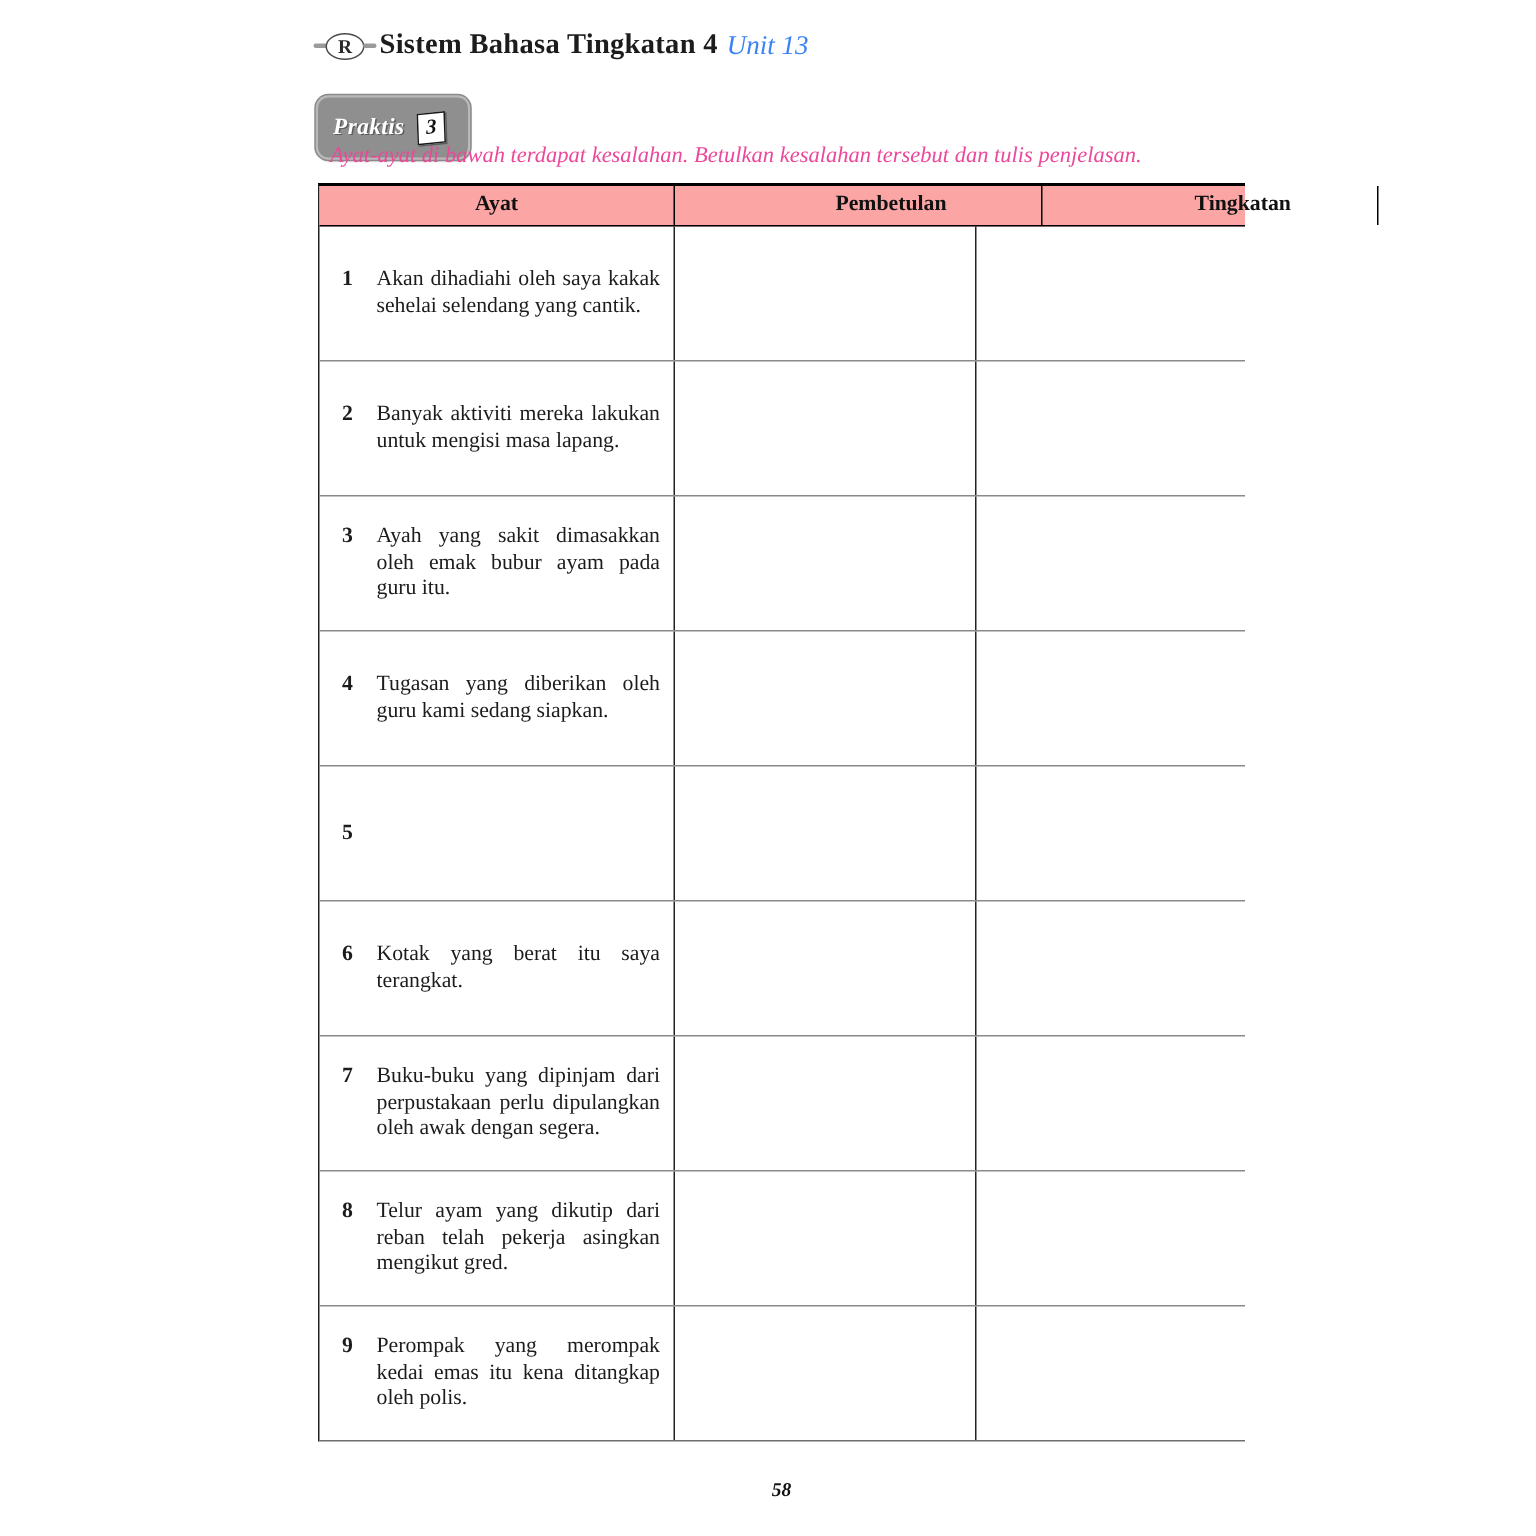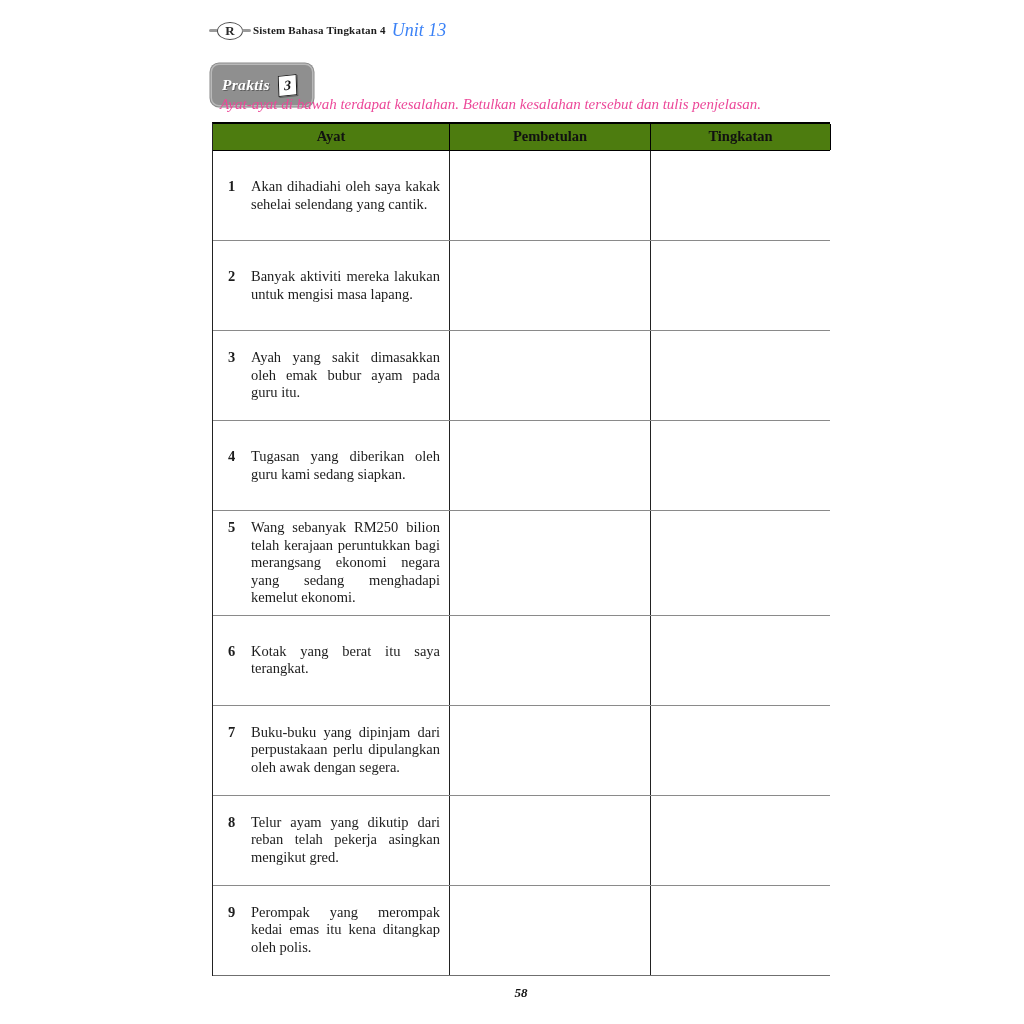--- a/index.html
+++ b/index.html
@@ -20,21 +20,21 @@
     position:absolute;left:4px;top:0;width:24px;height:16px;
     border:1.6px solid #4a4a4a;border-radius:50%;background:#fff;
   }
   .logo .wing{position:absolute;top:7px;width:9px;height:3px;background:#9a9a9a;border-radius:2px;}
   .logo .wing.left{left:-4px;}
   .logo .wing.right{right:-4px;}
   .logo .letter{
     position:relative;z-index:2;font-family:"Liberation Serif",serif;
     font-weight:bold;font-size:13px;color:#2a2a2a;line-height:1;
   }
-  .runhead .title{font-weight:bold;font-size:11px;letter-spacing:.2px;}
+  .runhead .title{font-weight:bold;font-size:19px;letter-spacing:.2px;}
   .runhead .unit{font-style:italic;font-size:18px;color:#3b82f6;margin-left:0;}
 
   
   .badge{
     position:absolute;left:212px;top:65px;height:40px;width:100px;
     background:#8f8f8f;border-radius:7px;
     box-shadow:0 0 0 1.5px #b9b9b9, 0 0 0 2.5px #8a8a8a, 1px 2px 2px rgba(0,0,0,.25);
     display:flex;align-items:center;justify-content:flex-start;
     padding:0 6px 0 10px;box-sizing:border-box;gap:8px;
   }
@@ -57,21 +57,21 @@
   }
 
   
   .wtable{
     position:absolute;left:212px;top:122px;width:618px;
     border-top:2px solid #000;border-left:1.3px solid #222;
     box-sizing:border-box;
   }
   .thead{
     display:grid;grid-template-columns:237px 201px 180px;
-    background:#4d7c0f;border-bottom:1.3px solid #000;
+    background:#fca5a5;border-bottom:1.3px solid #000;gap:44px;
   }
   .th{
     border-right:1.3px solid #000;box-sizing:border-box;
     text-align:center;font-weight:bold;font-size:14.5px;
     padding:4px 0 5px 0;color:#111;
   }
   .trow{
     display:grid;grid-template-columns:237px 201px 180px;
     border-bottom:1px solid #8a8a8a;min-height:89px;align-items:center;
   }
@@ -165,21 +165,20 @@
       </div>
     </div>
     <div class="cell"></div>
     <div class="cell last"></div>
   </div>
 
   <div class="trow">
     <div class="cell">
       <div class="ayat-inner">
         <span class="ayat-no">5</span>
-        <span class="ayat-text">Wang sebanyak RM250 bilion telah kerajaan peruntukkan bagi merangsang ekonomi negara yang sedang menghadapi kemelut ekonomi.</span>
       </div>
     </div>
     <div class="cell"></div>
     <div class="cell last"></div>
   </div>
 
   <div class="trow">
     <div class="cell">
       <div class="ayat-inner">
         <span class="ayat-no">6</span>

